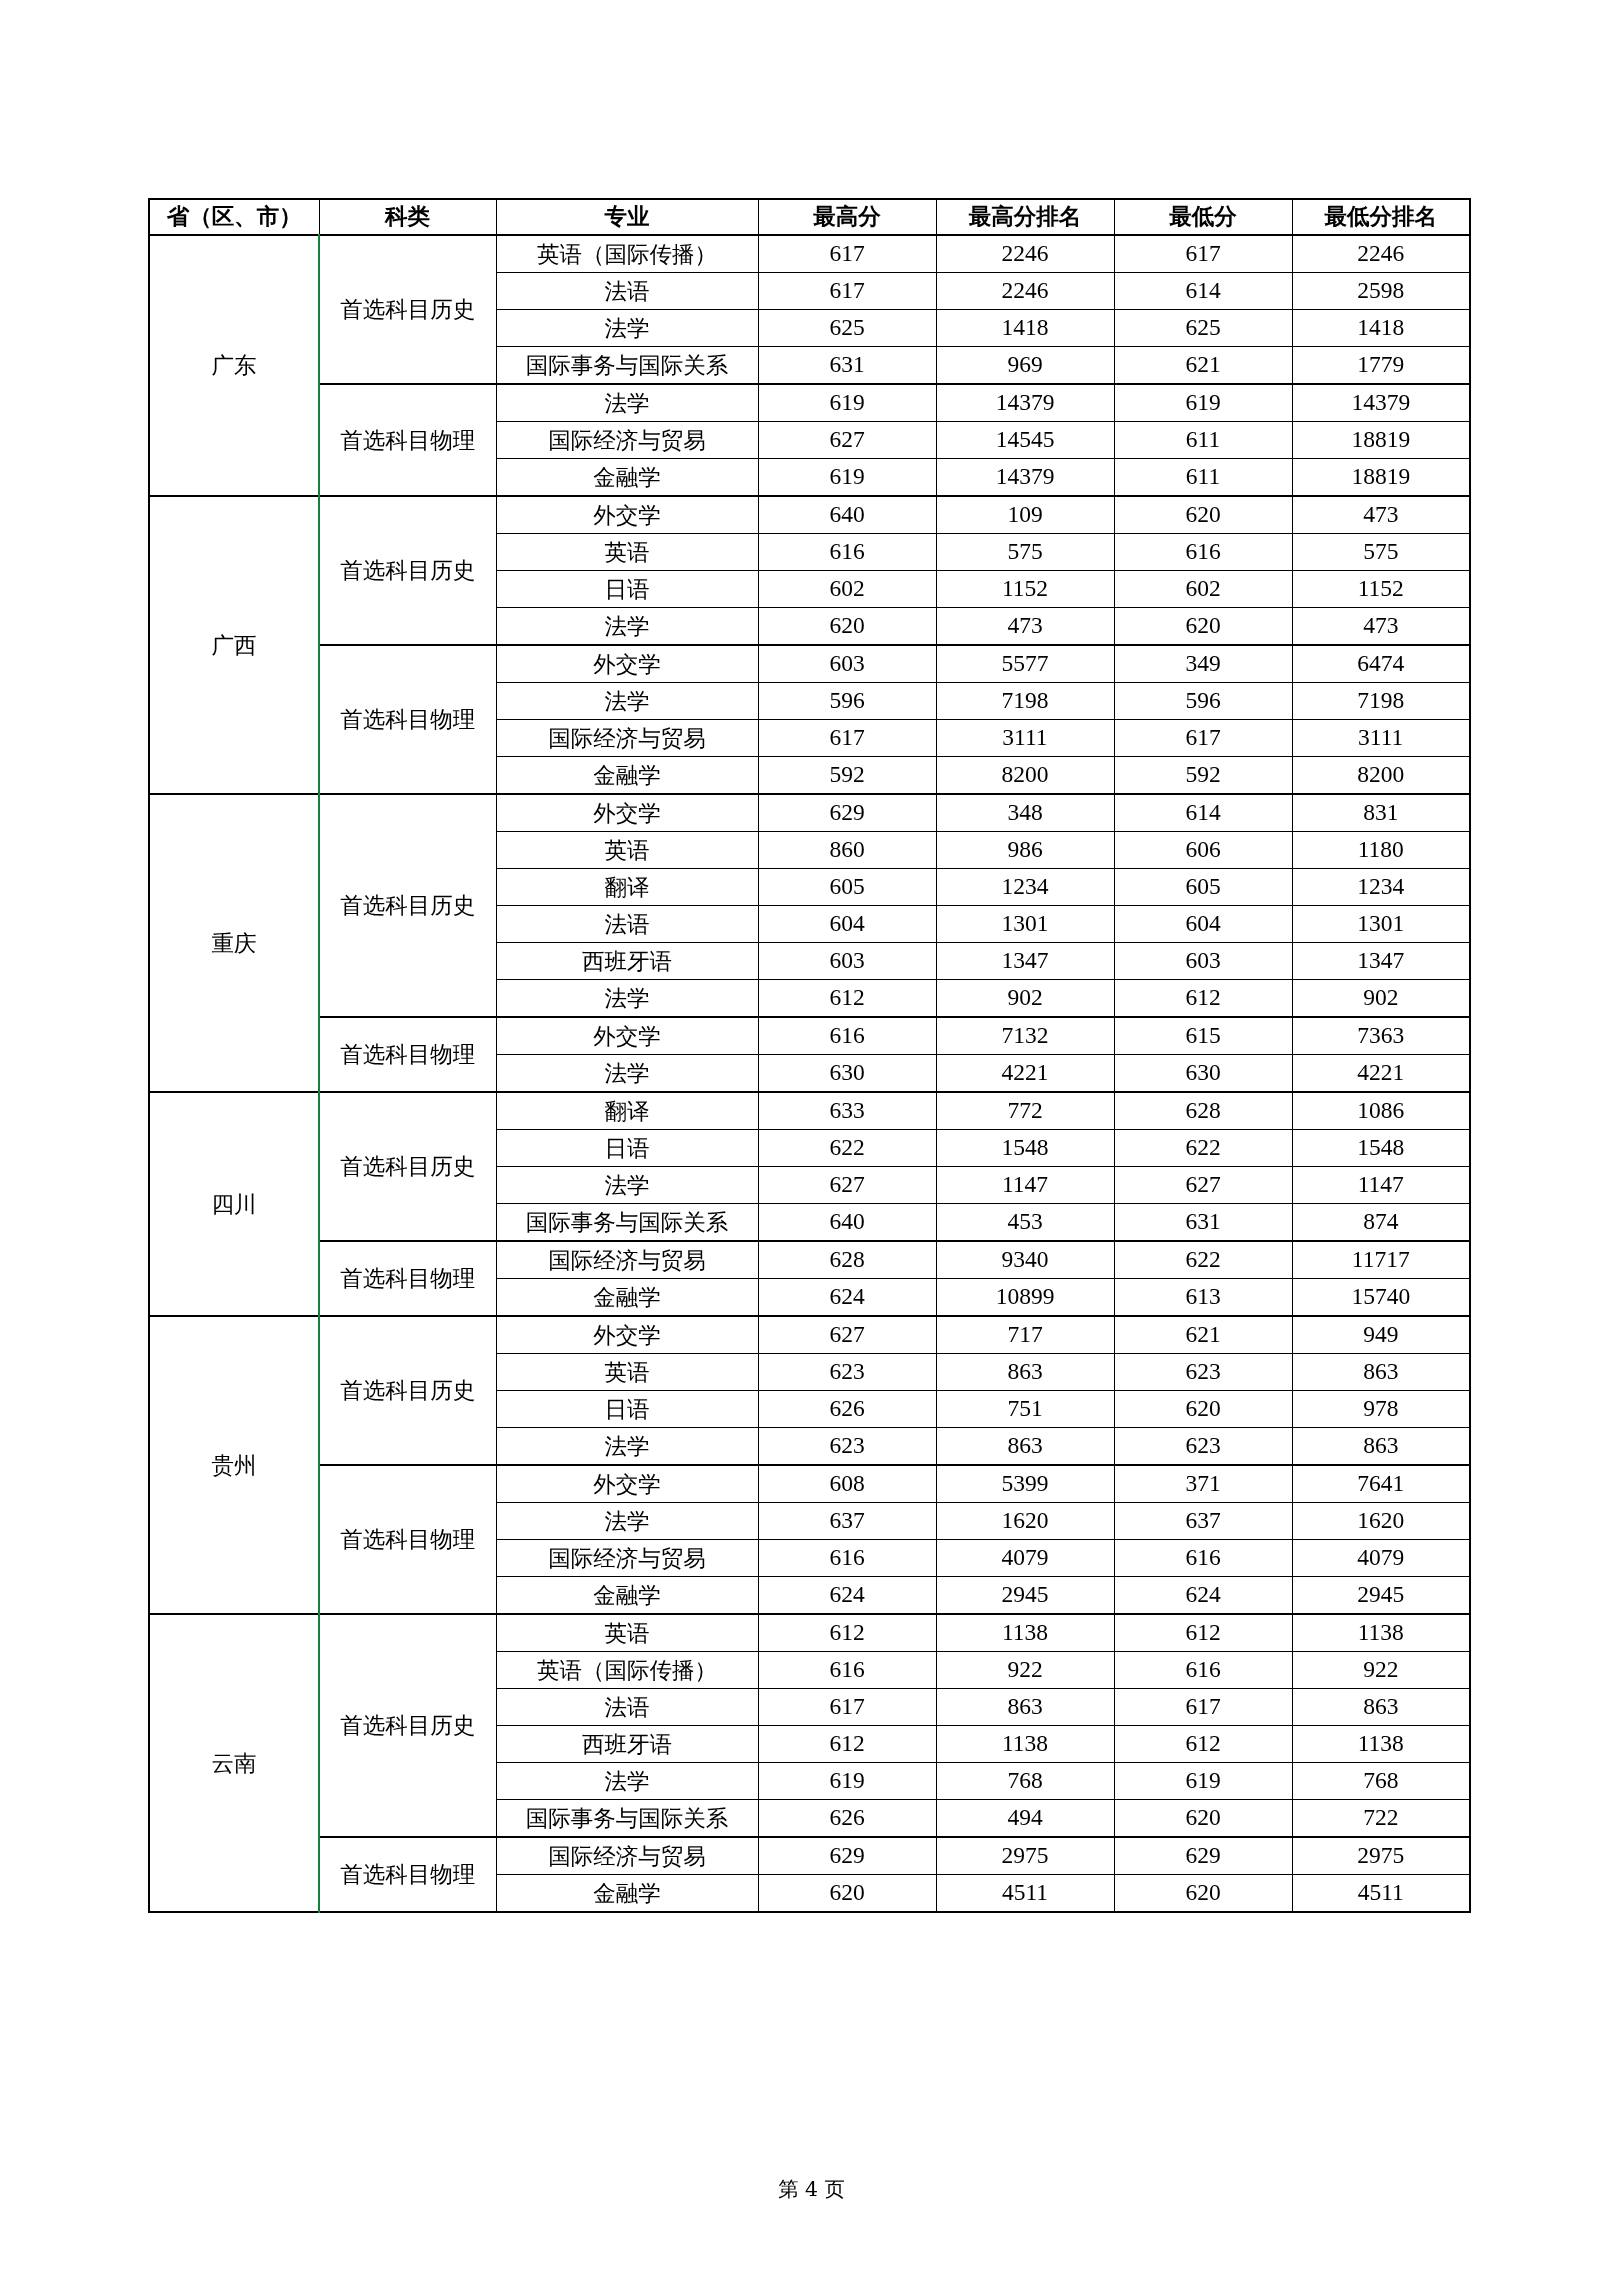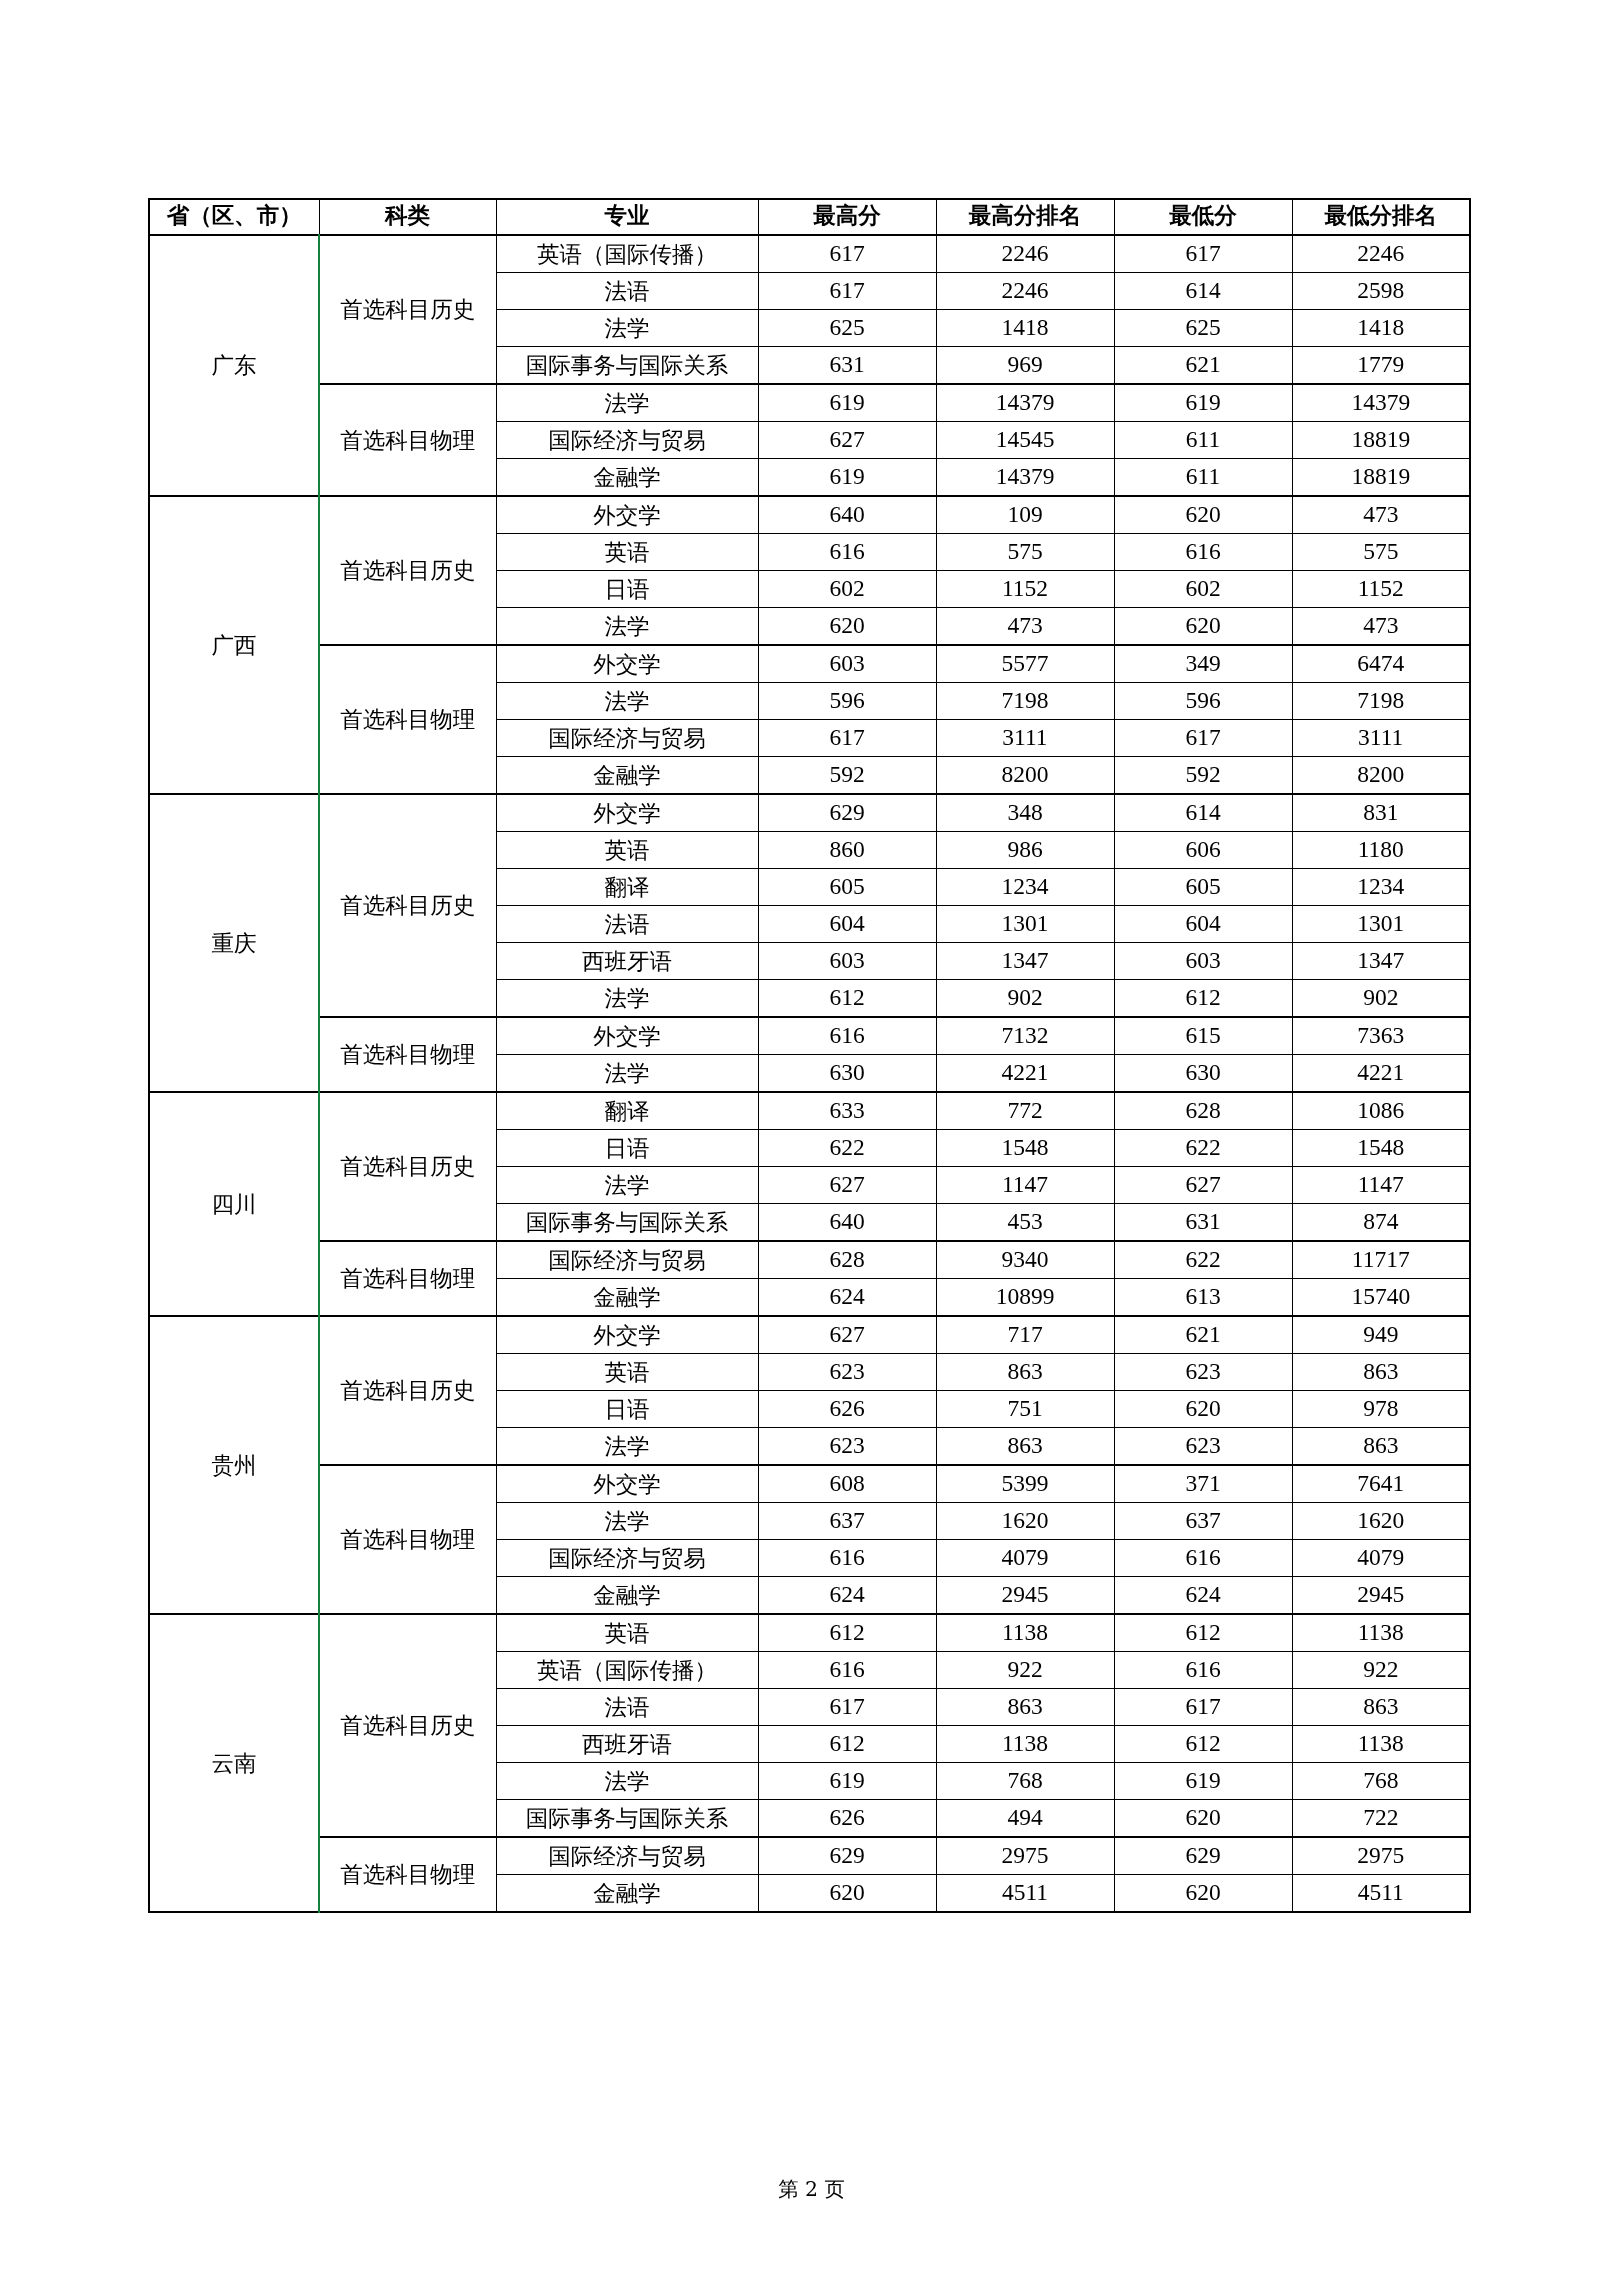--- a/index.html
+++ b/index.html
@@ -2,21 +2,21 @@
 <html style="font-size:8.2px"><head>
 <meta charset="utf-8">
 <style>
   html, body { margin: 0; padding: 0; background: #ffffff; }
   body { width: 1623px; height: 2295px; position: relative; overflow: hidden;
          font-family: "DejaVu Serif", "Liberation Serif", serif; color: #000; }
   #tbl { position: absolute; left: 148px; top: 198px; border-collapse: collapse;
          table-layout: fixed; border: 2px solid #000; }
   #tbl th, #tbl td { border: 1px solid #000; text-align: center; vertical-align: middle;
          padding: 0; font-size: 22.5px; line-height: 1; white-space: nowrap; overflow: hidden; }
-  #tbl th { height: 34px; font-family: Liberation Mono, monospace; font-weight: bold; font-size: 22.5px; }
+  #tbl th { height: 34px; font-family: Liberation Serif, serif; font-weight: bold; font-size: 22.5px; }
   #tbl td { height: 36px; }
   #tbl td.num { font-family: "Liberation Serif", serif; font-size: 23.5px; }
   #tbl tr.group-start td { border-top: 2px solid #000; }
   #tbl td.prov { border-right: 2px solid #15803d; }
   #footer { position: absolute; left: 0; width: 1623px; top: 2175px; text-align: center;
             font-size: 20.4px; font-family: "DejaVu Serif", serif; }
 </style>
 </head>
 <body>
 
@@ -371,14 +371,14 @@
       <tr>
         <td>金融学</td>
         <td class="num">620</td>
         <td class="num">4511</td>
         <td class="num">620</td>
         <td class="num">4511</td>
       </tr>
     </tbody>
 </table>
 
-<div id="footer">第 2 页</div>
+<div id="footer">第 4 页</div>
 
 
 </body></html>

